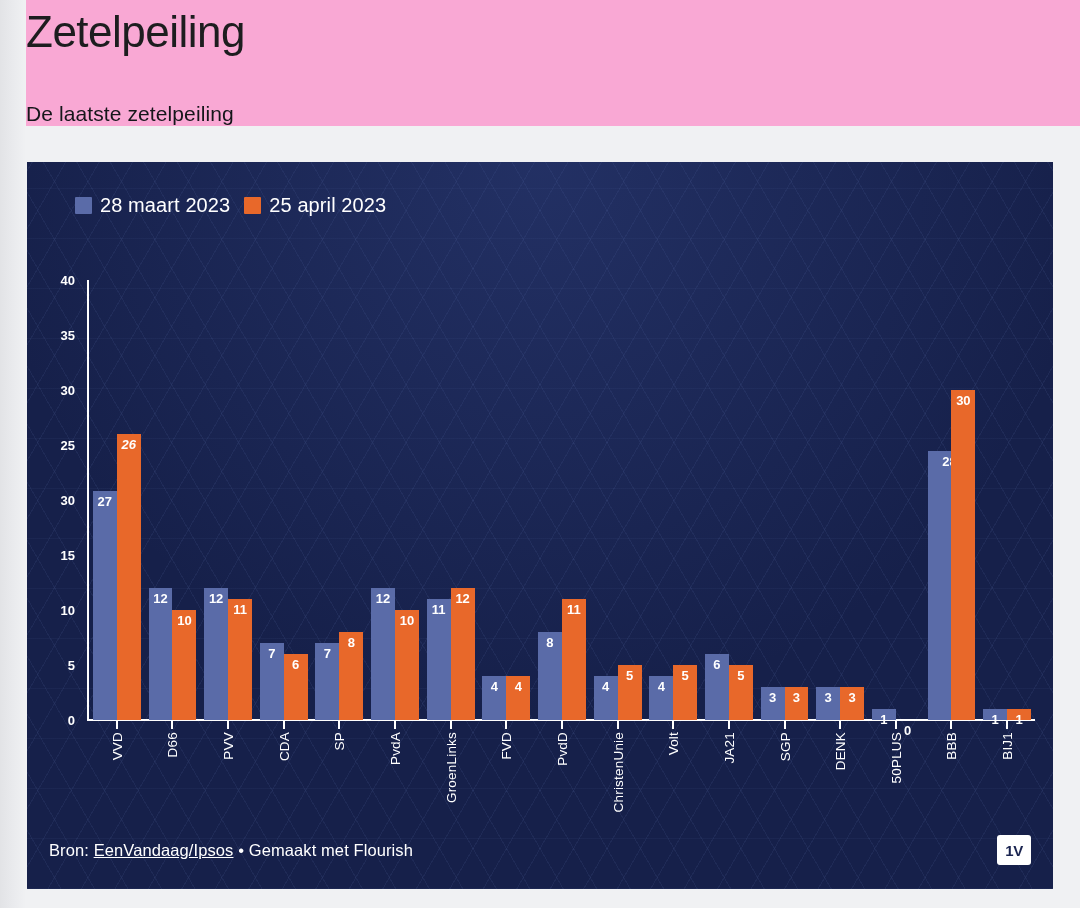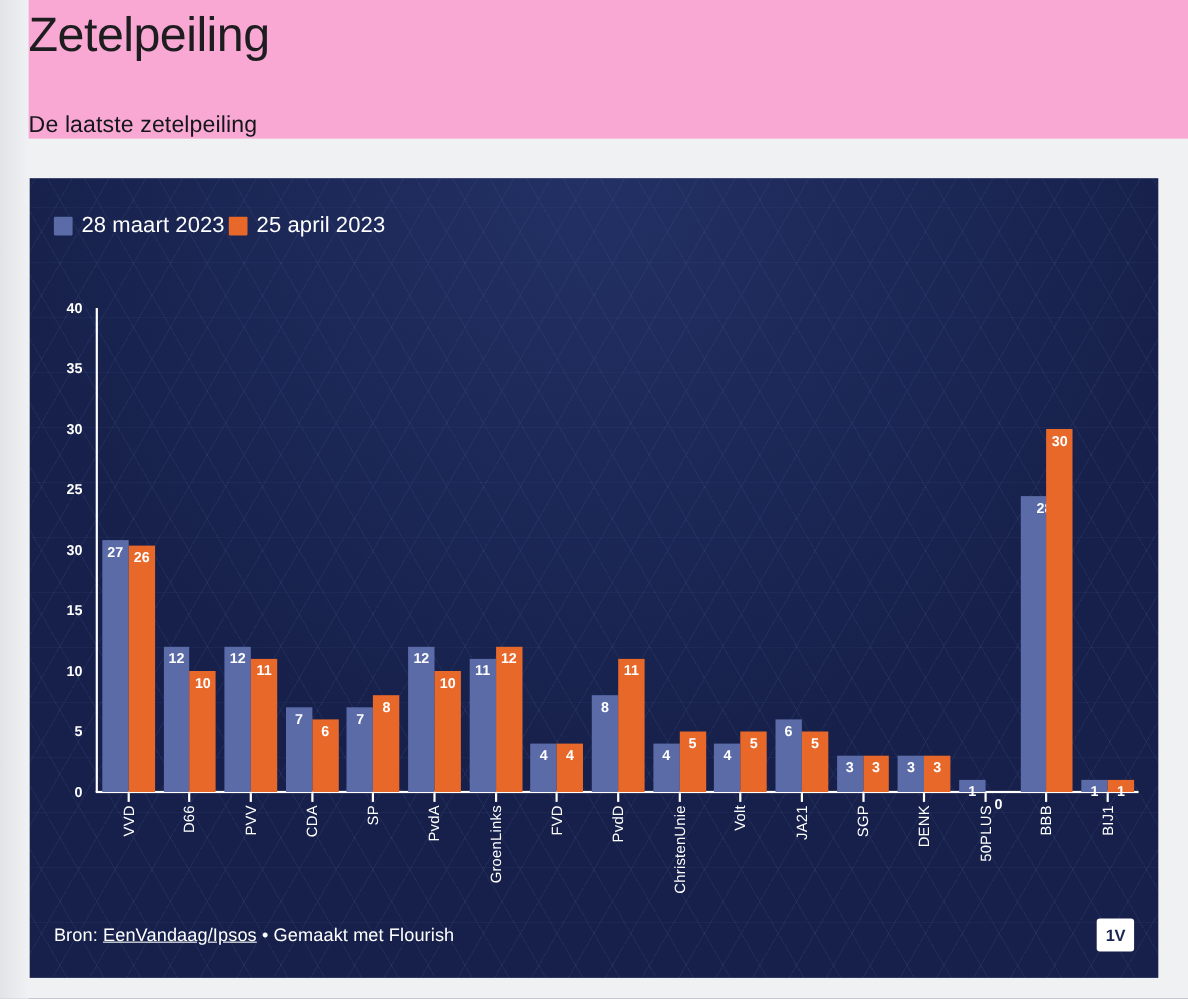--- a/index.html
+++ b/index.html
@@ -72,22 +72,23 @@
     font-size: 29px;
     font-weight: 700;
     color: #4a9fe0;
     letter-spacing: -0.2px;
     line-height: 1.1;
   }
 
   .legend {
     display: flex;
     align-items: center;
-    gap: 4px;
+    gap: 14px;
     margin-top: 12px;
+    margin-left: 26px;
   }
   .legend-item {
     display: flex;
     align-items: center;
     gap: 8px;
   }
   .legend-swatch {
     width: 17px; height: 17px;
     border-radius: 1px;
     flex: none;
@@ -297,21 +298,21 @@
           <div class="y-tick" style="top: 385px;">5</div>
           <div class="y-tick" style="top: 440px;">0</div>
         </div>
       <div class="axis-line-v"></div>
       <div class="axis-line-h"></div>
       <div class="plot-area">
           <div class="group">
             <div class="bar blue" style="height: 229px; background: rgb(90, 107, 168);">
               <span class="bar-value">27</span>
             </div>
-            <div class="bar orange" style="height: 224px; background: rgb(232, 104, 42);">
+            <div class="bar orange" style="height: 286px; background: rgb(232, 104, 42); font-style: italic;">
               <span class="bar-value">26</span>
             </div>
           </div>
           <div class="group">
             <div class="bar blue" style="height: 132px; background: rgb(90, 107, 168);">
               <span class="bar-value">12</span>
             </div>
             <div class="bar orange" style="height: 110px; background: rgb(232, 104, 42);">
               <span class="bar-value">10</span>
             </div>

